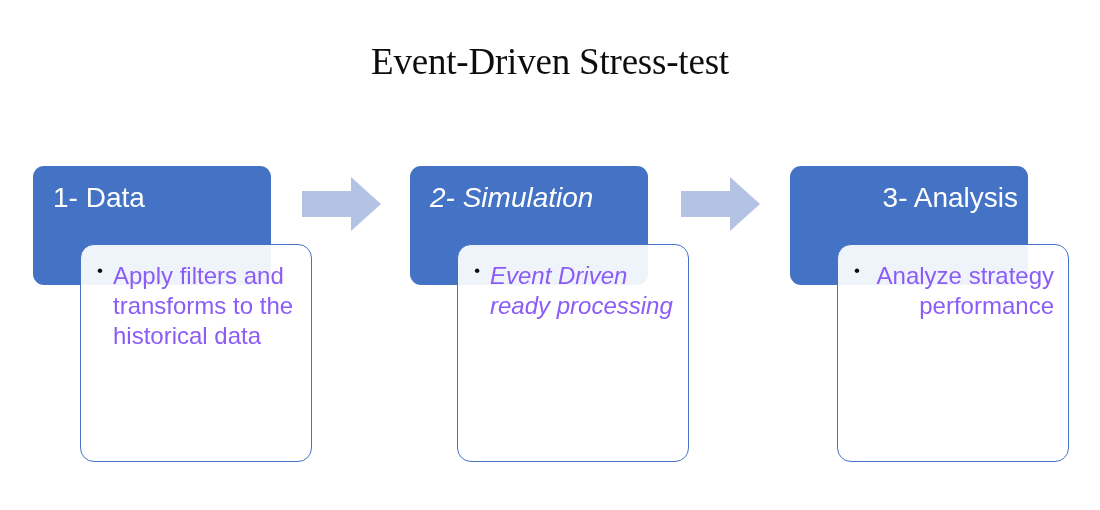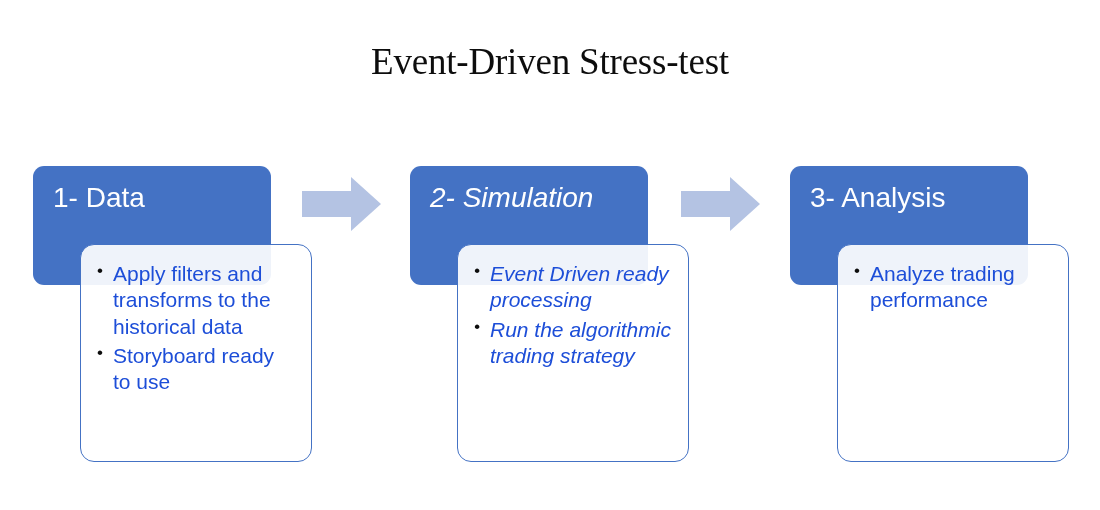--- a/index.html
+++ b/index.html
@@ -42,21 +42,21 @@
 
   
   .step-group {
     position: absolute;
     top: 0;
     height: 510px;
     width: 340px;
   }
   .step-group.g1 { left: 0px; }
   .step-group.g2 { left: 377px; font-style: italic; }
-  .step-group.g3 { left: 757px; }
+  .step-group.g3 { left: 757px; text-align: right; }
 
   
   .step-header {
     position: absolute;
     left: 33px;
     top: 166px;
     width: 238px;
     height: 119px;
     background: #4472C4;
     border-radius: 11px;
@@ -87,23 +87,23 @@
     box-sizing: border-box;
     overflow: hidden;
   }
   .step-bullets {
     margin: 0;
     padding: 16px 14px 0 32px;
     list-style: none;
   }
   .step-bullets li {
     position: relative;
-    font-size: 21px;
+    font-size: 24px;
     line-height: 1.25;
-    color: #1d4ed8;
+    color: #8b5cf6;
     margin: 0 0 3px 0;
   }
   .step-bullets li::before {
     content: "\2022";
     position: absolute;
     left: -16px;
     top: -1px;
     font-size: 17px;
     color: #0d0d0d;
   }
@@ -126,53 +126,51 @@
 
 <div class="flow-stage">
 
   <div class="step-group g1">
     <div class="step-header">
       <div class="step-header-label">1- Data</div>
     </div>
     <div class="step-body">
       <ul class="step-bullets">
         <li>Apply filters and transforms to the historical data</li>
-        <li>Storyboard ready to use</li>
       </ul>
     </div>
   </div>
 
   <div class="flow-arrow a1">
     <svg viewBox="0 0 79 54" preserveAspectRatio="none" aria-hidden="true">
       <polygon points="0,14 49,14 49,0 79,27 49,54 49,40 0,40" fill="#B4C3E3"></polygon>
     </svg>
   </div>
 
   <div class="step-group g2">
     <div class="step-header">
       <div class="step-header-label">2- Simulation</div>
     </div>
     <div class="step-body">
       <ul class="step-bullets">
         <li>Event Driven ready processing</li>
-        <li>Run the algorithmic trading strategy</li>
       </ul>
     </div>
   </div>
 
   <div class="flow-arrow a2">
     <svg viewBox="0 0 79 54" preserveAspectRatio="none" aria-hidden="true">
       <polygon points="0,14 49,14 49,0 79,27 49,54 49,40 0,40" fill="#B4C3E3"></polygon>
     </svg>
   </div>
 
   <div class="step-group g3">
     <div class="step-header">
       <div class="step-header-label">3- Analysis</div>
     </div>
     <div class="step-body">
       <ul class="step-bullets">
-        <li>Analyze trading performance</li>
+        <li>Analyze strategy performance</li>
       </ul>
     </div>
   </div>
 
 </div>
 
 </body></html>

